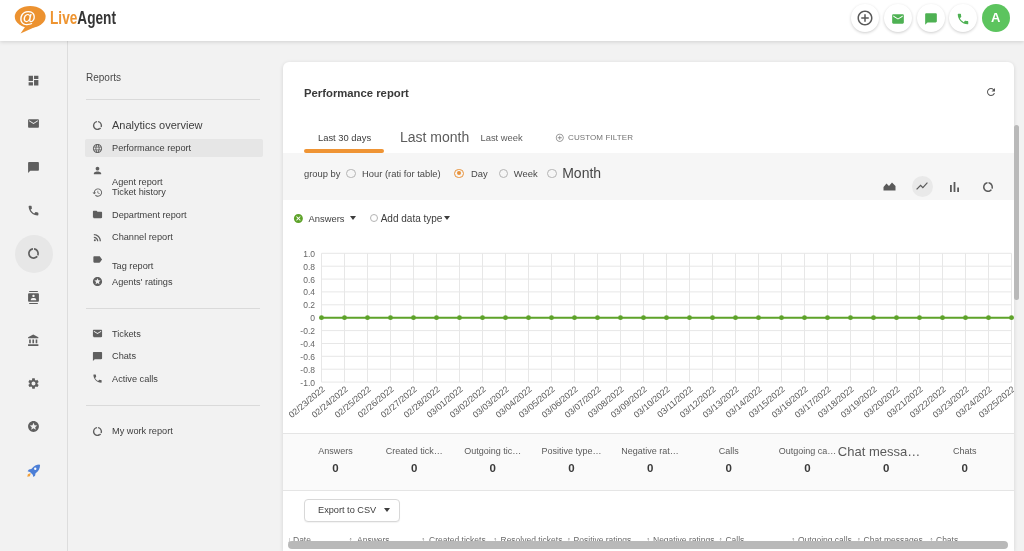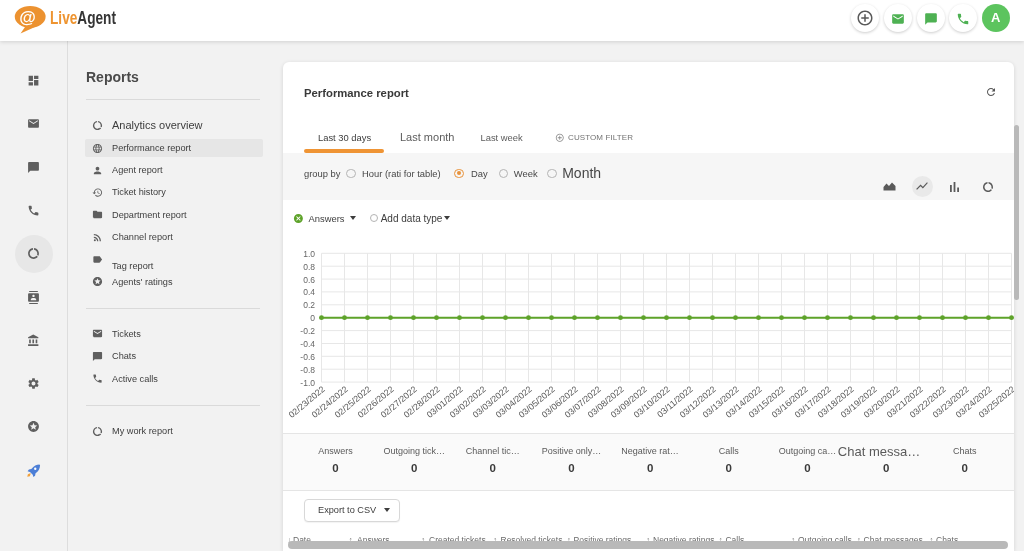--- a/index.html
+++ b/index.html
@@ -85,21 +85,21 @@
 <div class="a" style="left:27px;top:420.4px">
     <svg width="13" height="13" viewBox="0 0 24 24" style="display:block">
       <path d="M11.99 2C6.47 2 2 6.48 2 12s4.47 10 9.99 10C17.52 22 22 17.52 22 12S17.52 2 11.99 2zm4.24 16L12 15.45 7.77 18l1.12-4.81-3.73-3.23 4.92-.42L12 5l1.92 4.53 4.92.42-3.73 3.23L16.23 18z" fill="#5f5f5f"></path>
     </svg>
   </div>
 <svg class="a" style="left:26px;top:463px" width="15" height="15" viewBox="0 0 24 24">
 <path d="M21.5 2.5c-4.8.2-9 2.3-11.8 5.7l-1.2 1.5-3.8.8-2.2 2.7 3.9 1 4.4 4.4 1 3.9 2.7-2.2.8-3.8 1.5-1.2c3.4-2.8 5.5-7 5.7-11.8z" fill="#4d7fd6"></path>
 <circle cx="14.8" cy="9.2" r="1.9" fill="#fff"></circle>
 <path d="M6.8 16.5 L3 17.8 L2 22 L6.2 21 L7.5 17.2 z" fill="#f2a13c"></path>
 </svg>
-<div class="txt" style="left:86px;top:72.5px;font-size:14px;font-weight:bold;color:#4a4a4a;line-height:9.2px">Reports</div>
+<div class="txt" style="left:86px;top:72.5px;font-size:10px;font-weight:normal;color:#4a4a4a;line-height:9.2px">Reports</div>
 <div class="a" style="left:86px;top:99px;width:174px;height:1px;background:#dadada"></div>
 <div class="a" style="left:86px;top:307.5px;width:174px;height:1px;background:#dadada"></div>
 <div class="a" style="left:86px;top:404.5px;width:174px;height:1px;background:#dadada"></div>
 <div class="a" style="left:85px;top:139px;width:178px;height:17.5px;background:#e6e6e6;border-radius:2px"></div>
 <div class="a" style="left:92px;top:120.0px">
     <svg width="11" height="11" viewBox="0 0 24 24" style="display:block">
       <path d="M13 2.05v3.03c3.39.49 6 3.39 6 6.92 0 .9-.18 1.75-.48 2.54l2.6 1.53c.56-1.24.88-2.62.88-4.07 0-5.18-3.95-9.45-9-9.95zM12 19c-3.87 0-7-3.13-7-7 0-3.53 2.61-6.43 6-6.92V2.05c-5.06.5-9 4.76-9 9.95 0 5.52 4.47 10 9.99 10 3.31 0 6.24-1.61 8.06-4.09l-2.6-1.53C16.17 17.98 14.21 19 12 19z" fill="#5f5f5f"></path>
     </svg>
   </div>
 <div class="txt" style="left:112px;top:121.2px;font-size:11px;color:#3d3d3d;line-height:9.2px">Analytics overview</div>
@@ -107,21 +107,21 @@
     <svg width="11" height="11" viewBox="0 0 24 24" style="display:block">
       <path d="M11.99 2C6.47 2 2 6.48 2 12s4.47 10 9.99 10C17.52 22 22 17.52 22 12S17.52 2 11.99 2zm6.93 6h-2.95c-.32-1.25-.78-2.45-1.38-3.56 1.84.63 3.37 1.91 4.33 3.56zM12 4.04c.83 1.2 1.48 2.53 1.91 3.96h-3.82c.43-1.43 1.08-2.76 1.91-3.96zM4.26 14C4.1 13.36 4 12.69 4 12s.1-1.36.26-2h3.38c-.08.66-.14 1.32-.14 2 0 .68.06 1.34.14 2H4.26zm.82 2h2.95c.32 1.25.78 2.45 1.38 3.56-1.84-.63-3.37-1.9-4.33-3.56zm2.95-8H5.08c.96-1.66 2.49-2.93 4.33-3.56C8.81 5.55 8.35 6.75 8.03 8zM12 19.96c-.83-1.2-1.48-2.53-1.91-3.96h3.82c-.43 1.43-1.08 2.76-1.91 3.96zM14.34 14H9.66c-.09-.66-.16-1.32-.16-2 0-.68.07-1.35.16-2h4.68c.09.65.16 1.32.16 2 0 .68-.07 1.34-.16 2zm.25 5.56c.6-1.11 1.06-2.31 1.38-3.56h2.95c-.96 1.65-2.49 2.93-4.33 3.56zM16.36 14c.08-.66.14-1.32.14-2 0-.68-.06-1.34-.14-2h3.38c.16.64.26 1.31.26 2s-.1 1.36-.26 2h-3.38z" fill="#5f5f5f"></path>
     </svg>
   </div>
 <div class="txt" style="left:112px;top:143.7px;font-size:9.2px;color:#3d3d3d;line-height:9.2px">Performance report</div>
 <div class="a" style="left:92px;top:164.8px">
     <svg width="11" height="11" viewBox="0 0 24 24" style="display:block">
       <path d="M12 12c2.21 0 4-1.79 4-4s-1.79-4-4-4-4 1.79-4 4 1.79 4 4 4zm0 2c-2.67 0-8 1.34-8 4v2h16v-2c0-2.66-5.33-4-8-4z" fill="#5f5f5f"></path>
     </svg>
   </div>
-<div class="txt" style="left:112px;top:166.0px;font-size:9.2px;color:#3d3d3d;line-height:9.2px">Agent report</div>
+<div class="txt" style="left:112px;top:178px;font-size:9.2px;color:#3d3d3d;line-height:9.2px">Agent report</div>
 <div class="a" style="left:92px;top:187.1px">
     <svg width="11" height="11" viewBox="0 0 24 24" style="display:block">
       <path d="M13 3c-4.97 0-9 4.03-9 9H1l3.89 3.89.07.14L9 12H6c0-3.87 3.13-7 7-7s7 3.13 7 7-3.13 7-7 7c-1.93 0-3.68-.79-4.94-2.06l-1.42 1.42C8.27 19.99 10.51 21 13 21c4.97 0 9-4.03 9-9s-4.03-9-9-9zm-1 5v5l4.28 2.54.72-1.21-3.5-2.08V8H12z" fill="#5f5f5f"></path>
     </svg>
   </div>
 <div class="txt" style="left:112px;top:188.29999999999998px;font-size:9.2px;color:#3d3d3d;line-height:9.2px">Ticket history</div>
 <div class="a" style="left:92px;top:209.4px">
     <svg width="11" height="11" viewBox="0 0 24 24" style="display:block">
       <path d="M10 4H4c-1.1 0-1.99.9-1.99 2L2 18c0 1.1.9 2 2 2h16c1.1 0 2-.9 2-2V8c0-1.1-.9-2-2-2h-8l-2-2z" fill="#5f5f5f"></path>
     </svg>
@@ -171,21 +171,21 @@
   </div>
 <div class="txt" style="left:112px;top:426.9px;font-size:9.2px;color:#3d3d3d;line-height:9.2px">My work report</div>
 <div class="a" style="left:283px;top:62px;width:731px;height:489px;background:#fff;border-radius:6px 6px 0 0;box-shadow:0 1px 4px rgba(0,0,0,0.13)"></div>
 <div class="txt" style="left:304px;top:88px;font-size:11.3px;font-weight:bold;color:#3a3a3a;line-height:11.3px">Performance report</div>
 <div class="a" style="left:985px;top:85.5px">
     <svg width="12" height="12" viewBox="0 0 24 24" style="display:block">
       <path d="M17.65 6.35C16.2 4.9 14.21 4 12 4c-4.42 0-7.99 3.58-7.99 8s3.57 8 7.99 8c3.73 0 6.84-2.55 7.73-6h-2.08c-.82 2.33-3.04 4-5.65 4-3.31 0-6-2.69-6-6s2.69-6 6-6c1.66 0 3.14.69 4.22 1.78L13 11h7V4l-2.35 2.35z" fill="#555"></path>
     </svg>
   </div>
 <div class="txt" style="left:318px;top:132.5px;font-size:9.4px;color:#3c3c3c;line-height:9.4px">Last 30 days</div>
-<div class="txt" style="left:400px;top:132.5px;font-size:11px;color:#5c5c5c;line-height:9.4px">Last month</div>
+<div class="txt" style="left:400px;top:132.5px;font-size:14px;color:#5c5c5c;line-height:9.4px">Last month</div>
 <div class="txt" style="left:480.5px;top:132.5px;font-size:9.4px;color:#5c5c5c;line-height:9.4px">Last week</div>
 <div class="a" style="left:555px;top:132.5px">
     <svg width="9.5" height="9.5" viewBox="0 0 24 24" style="display:block">
       <path d="M13 7h-2v4H7v2h4v4h2v-4h4v-2h-4V7zm-1-5C6.48 2 2 6.48 2 12s4.48 10 10 10 10-4.48 10-10S17.52 2 12 2zm0 18c-4.41 0-8-3.59-8-8s3.59-8 8-8 8 3.59 8 8-3.59 8-8 8z" fill="#8a8a8a"></path>
     </svg>
   </div>
 <div class="txt" style="left:568px;top:133.5px;font-size:8px;color:#737373;letter-spacing:0.1px;line-height:8px">CUSTOM FILTER</div>
 <div class="a" style="left:304px;top:149px;width:80px;height:3.5px;background:#ef9434;border-radius:2px"></div>
 <div class="a" style="left:283px;top:152.5px;width:731px;height:47.5px;background:#f6f6f6"></div>
 <div class="txt" style="left:304px;top:169px;font-size:9.4px;color:#474747;line-height:9.4px">group by</div>
@@ -341,25 +341,25 @@
     <text x="617.5" y="150" font-size="8.8" fill="#555" text-anchor="end" transform="rotate(-40 617.5 150)" font-family="Liberation Sans,sans-serif">03/20/2022</text>
     <text x="640.5" y="150" font-size="8.8" fill="#555" text-anchor="end" transform="rotate(-40 640.5 150)" font-family="Liberation Sans,sans-serif">03/21/2022</text>
     <text x="663.5" y="150" font-size="8.8" fill="#555" text-anchor="end" transform="rotate(-40 663.5 150)" font-family="Liberation Sans,sans-serif">03/22/2022</text>
     <text x="686.5" y="150" font-size="8.8" fill="#555" text-anchor="end" transform="rotate(-40 686.5 150)" font-family="Liberation Sans,sans-serif">03/23/2022</text>
     <text x="709.5" y="150" font-size="8.8" fill="#555" text-anchor="end" transform="rotate(-40 709.5 150)" font-family="Liberation Sans,sans-serif">03/24/2022</text>
     <text x="732.5" y="150" font-size="8.8" fill="#555" text-anchor="end" transform="rotate(-40 732.5 150)" font-family="Liberation Sans,sans-serif">03/25/2022</text>
   </svg>
 <div class="a" style="left:283px;top:433px;width:731px;height:58px;background:#fafafa;border-top:1px solid #e5e5e5;border-bottom:1px solid #e5e5e5"></div>
 <div class="txt" style="left:335.5px;top:447px;font-size:9px;color:#5a5a5a;line-height:9px;transform:translateX(-50%)">Answers</div>
 <div class="txt" style="left:335.5px;top:462.5px;font-size:11.5px;font-weight:bold;color:#3a3a3a;line-height:11.5px;transform:translateX(-50%)">0</div>
-<div class="txt" style="left:414.2px;top:447px;font-size:9px;color:#5a5a5a;line-height:9px;transform:translateX(-50%)">Outgoing tick…</div>
+<div class="txt" style="left:414.2px;top:447px;font-size:9px;color:#5a5a5a;line-height:9px;transform:translateX(-50%)">Created tick…</div>
 <div class="txt" style="left:414.2px;top:462.5px;font-size:11.5px;font-weight:bold;color:#3a3a3a;line-height:11.5px;transform:translateX(-50%)">0</div>
-<div class="txt" style="left:492.8px;top:447px;font-size:9px;color:#5a5a5a;line-height:9px;transform:translateX(-50%)">Channel tic…</div>
+<div class="txt" style="left:492.8px;top:447px;font-size:9px;color:#5a5a5a;line-height:9px;transform:translateX(-50%)">Outgoing tic…</div>
 <div class="txt" style="left:492.8px;top:462.5px;font-size:11.5px;font-weight:bold;color:#3a3a3a;line-height:11.5px;transform:translateX(-50%)">0</div>
-<div class="txt" style="left:571.5px;top:447px;font-size:9px;color:#5a5a5a;line-height:9px;transform:translateX(-50%)">Positive only…</div>
+<div class="txt" style="left:571.5px;top:447px;font-size:9px;color:#5a5a5a;line-height:9px;transform:translateX(-50%)">Positive type…</div>
 <div class="txt" style="left:571.5px;top:462.5px;font-size:11.5px;font-weight:bold;color:#3a3a3a;line-height:11.5px;transform:translateX(-50%)">0</div>
 <div class="txt" style="left:650.1px;top:447px;font-size:9px;color:#5a5a5a;line-height:9px;transform:translateX(-50%)">Negative rat…</div>
 <div class="txt" style="left:650.1px;top:462.5px;font-size:11.5px;font-weight:bold;color:#3a3a3a;line-height:11.5px;transform:translateX(-50%)">0</div>
 <div class="txt" style="left:728.8px;top:447px;font-size:9px;color:#5a5a5a;line-height:9px;transform:translateX(-50%)">Calls</div>
 <div class="txt" style="left:728.8px;top:462.5px;font-size:11.5px;font-weight:bold;color:#3a3a3a;line-height:11.5px;transform:translateX(-50%)">0</div>
 <div class="txt" style="left:807.5px;top:447px;font-size:9px;color:#5a5a5a;line-height:9px;transform:translateX(-50%)">Outgoing ca…</div>
 <div class="txt" style="left:807.5px;top:462.5px;font-size:11.5px;font-weight:bold;color:#3a3a3a;line-height:11.5px;transform:translateX(-50%)">0</div>
 <div class="txt" style="left:879px;top:447px;font-size:13px;color:#5a5a5a;line-height:9px;transform:translateX(-50%)">Chat messa…</div>
 <div class="txt" style="left:886.1px;top:462.5px;font-size:11.5px;font-weight:bold;color:#3a3a3a;line-height:11.5px;transform:translateX(-50%)">0</div>
 <div class="txt" style="left:964.8px;top:447px;font-size:9px;color:#5a5a5a;line-height:9px;transform:translateX(-50%)">Chats</div>

